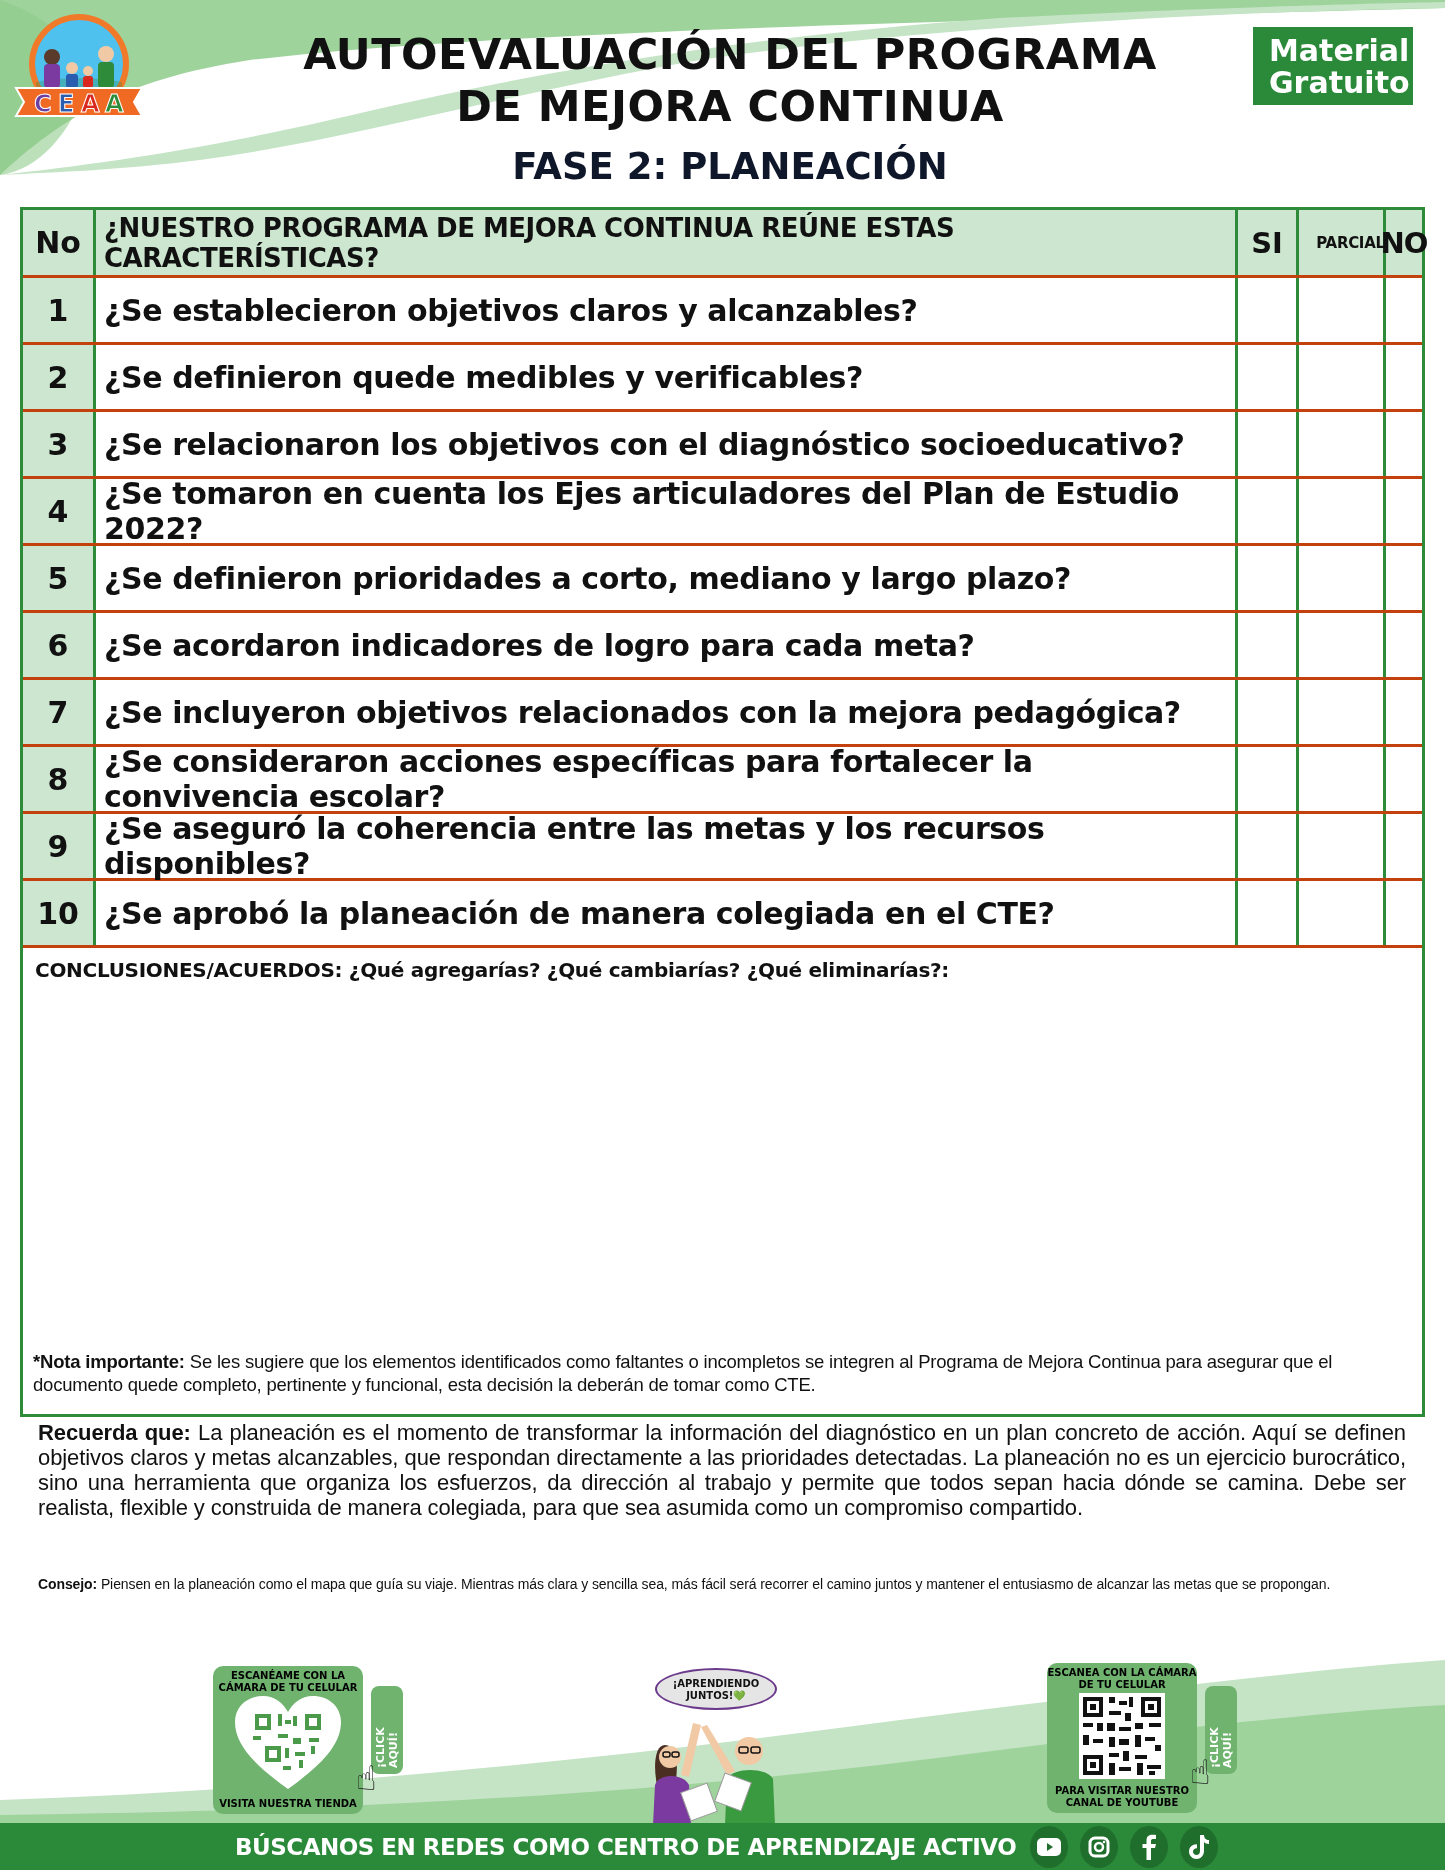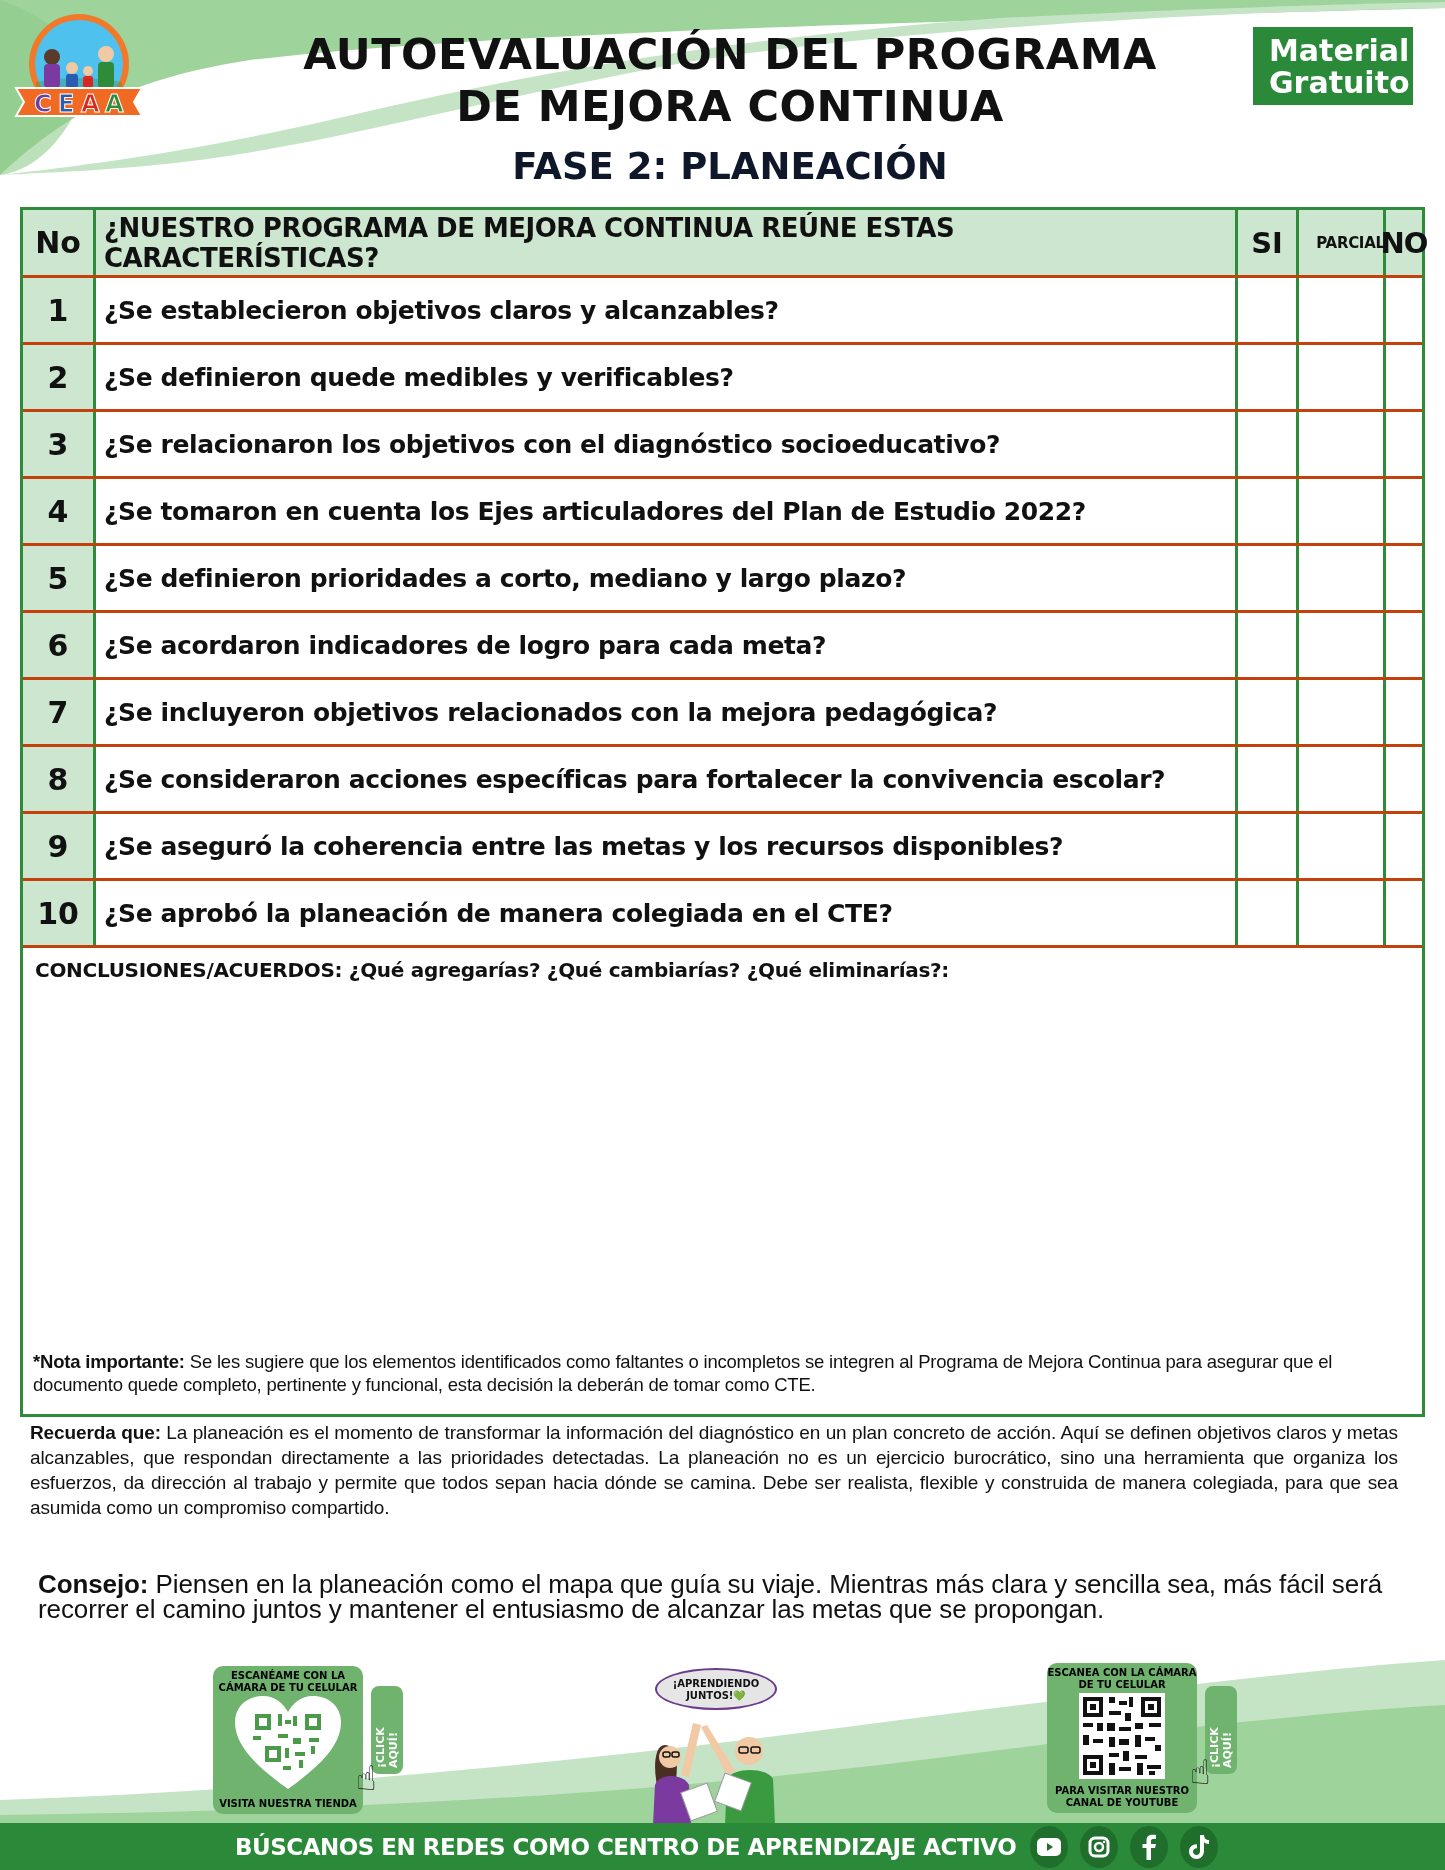--- a/index.html
+++ b/index.html
@@ -19,37 +19,37 @@
   .badge { position: absolute; left: 1253px; top: 27px; width: 160px; height: 78px; background: #2a8a3a; z-index: 2;
            color: #fff; font-family: "DejaVu Sans", sans-serif; font-weight: bold; font-size: 30px; line-height: 32px; padding: 8px 0 0 16px; }
 
   
   .table { position: absolute; left: 20px; top: 207px; width: 1405px; border: 3px solid #2e8b3a; z-index: 2; }
   .row { display: flex; border-bottom: 3px solid #c2410c; height: 67px; }
   .row.head { height: 68px; background: #cde6cf; }
   .cell { border-right: 3px solid #2e8b3a; display: flex; align-items: center; }
   .cell:last-child { border-right: none; }
   .c-no { width: 73px; justify-content: center; background: #cde6cf; font-family: "DejaVu Sans", sans-serif; font-weight: bold; font-size: 30px; }
-  .c-q { width: 1142px; padding-left: 8px; font-family: "DejaVu Sans", sans-serif; font-weight: bold; font-size: 25px; letter-spacing: -0.4px; }
+  .c-q { width: 1142px; padding-left: 8px; font-family: "DejaVu Sans", sans-serif; font-weight: bold; font-size: 30px; letter-spacing: -0.4px; }
   .head .c-q { font-size: 26px; letter-spacing: -0.5px; }
   .c-si { width: 61px; justify-content: center; }
   .c-parcial { width: 87px; justify-content: center; padding-left: 19px; }
   .c-nocol { width: 36px; flex: 1; justify-content: center; }
   .head .c-si, .head .c-nocol { font-family: "DejaVu Sans", sans-serif; font-weight: bold; font-size: 29px; }
   .head .c-parcial { font-family: "DejaVu Sans", sans-serif; font-weight: bold; font-size: 15px; letter-spacing: -0.3px; }
   .head .c-nocol { letter-spacing: -1px; }
 
   .conclusions { height: 466px; position: relative; padding: 10px 12px; }
   .concl-label { font-family: "DejaVu Sans", sans-serif; font-weight: bold; font-size: 20px; letter-spacing: -0.3px; }
   .concl-area { position: absolute; left: 10px; right: 10px; top: 42px; height: 340px; border: none; resize: none; background: transparent; outline: none; }
   .nota { position: absolute; left: 10px; right: 10px; bottom: 18px; font-size: 18.5px; line-height: 23px; letter-spacing: -0.2px; }
   .nota b { font-weight: bold; }
 
-  .recuerda { position: absolute; left: 30px; top: 1420px; width: 1368px; font-size: 19px; line-height: 25px; text-align: justify; letter-spacing: -0.1px; z-index: 2; }
-  .consejo { position: absolute; left: 38px; top: 1572px; width: 1368px; font-size: 26px; line-height: 25px; letter-spacing: -0.1px; z-index: 2; }
+  .recuerda { position: absolute; left: 38px; top: 1420px; width: 1368px; font-size: 22px; line-height: 25px; text-align: justify; letter-spacing: -0.1px; z-index: 2; }
+  .consejo { position: absolute; left: 38px; top: 1572px; width: 1368px; font-size: 14px; line-height: 25px; letter-spacing: -0.1px; z-index: 2; }
 
   
   .ftr-bg { position: absolute; left: 0; top: 1650px; width: 1445px; height: 175px; z-index: 0; }
   .qr-card { position: absolute; background: #6fb36f; border-radius: 10px; z-index: 2; color: #000000; text-align: center;
              font-family: "DejaVu Sans", sans-serif; font-weight: bold; }
   .qr-card .cap { font-size: 10px; line-height: 12px; }
   .qr1 { left: 213px; top: 1666px; width: 150px; height: 148px; }
   .qr2 { left: 1047px; top: 1663px; width: 150px; height: 150px; }
   .click-tab { position: absolute; background: #6fb36f; color: #fff; font-family: "DejaVu Sans", sans-serif; font-weight: bold;
                font-size: 11px; writing-mode: vertical-rl; transform: rotate(180deg); border-radius: 8px; padding: 6px 3px; z-index: 2; }

